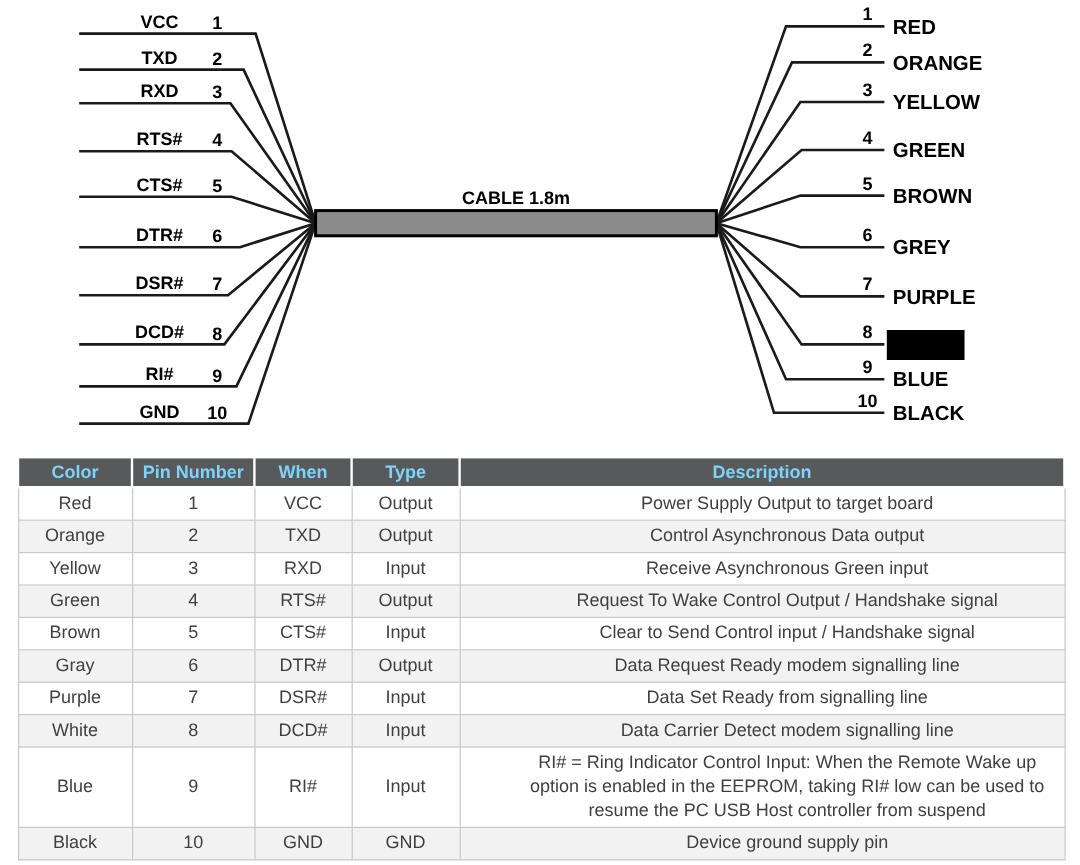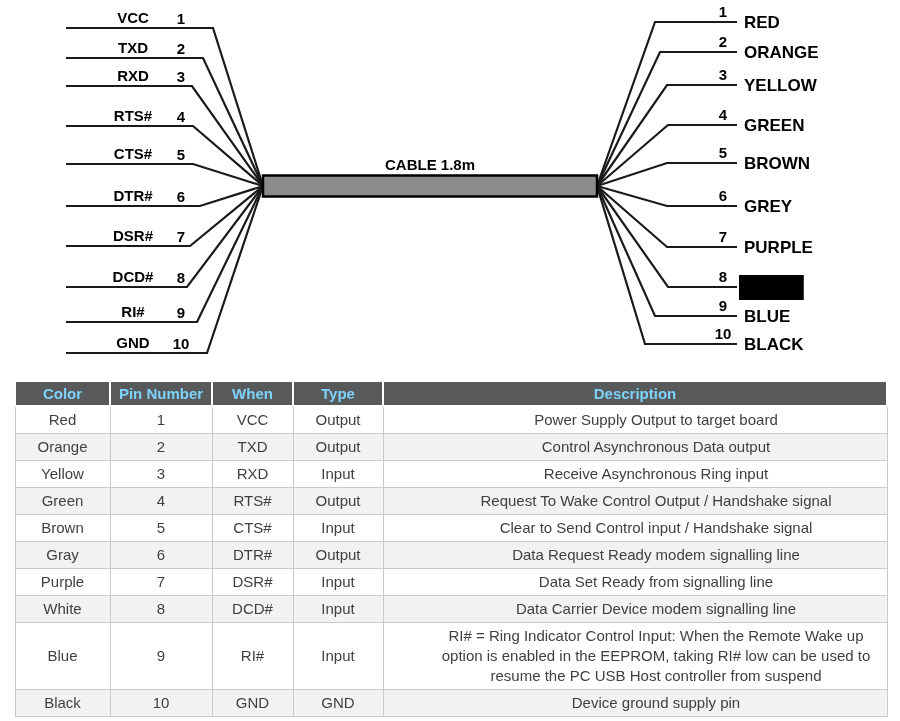--- a/index.html
+++ b/index.html
@@ -169,21 +169,21 @@
             <td>2</td>
             <td>TXD</td>
             <td>Output</td>
             <td class="desc">Control Asynchronous Data output</td>
           </tr>
           <tr>
             <td>Yellow</td>
             <td>3</td>
             <td>RXD</td>
             <td>Input</td>
-            <td class="desc">Receive Asynchronous Ring input</td>
+            <td class="desc">Receive Asynchronous Green input</td>
           </tr>
           <tr>
             <td>Green</td>
             <td>4</td>
             <td>RTS#</td>
             <td>Output</td>
             <td class="desc">Request To Wake Control Output / Handshake signal</td>
           </tr>
           <tr>
             <td>Brown</td>
@@ -204,21 +204,21 @@
             <td>7</td>
             <td>DSR#</td>
             <td>Input</td>
             <td class="desc">Data Set Ready from signalling line</td>
           </tr>
           <tr>
             <td>White</td>
             <td>8</td>
             <td>DCD#</td>
             <td>Input</td>
-            <td class="desc">Data Carrier Device modem signalling line</td>
+            <td class="desc">Data Carrier Detect modem signalling line</td>
           </tr>
           <tr>
             <td>Blue</td>
             <td>9</td>
             <td>RI#</td>
             <td>Input</td>
             <td class="desc">RI# = Ring Indicator Control Input: When the Remote Wake up
 option is enabled in the EEPROM, taking RI# low can be used to
 resume the PC USB Host controller from suspend</td>
           </tr>

